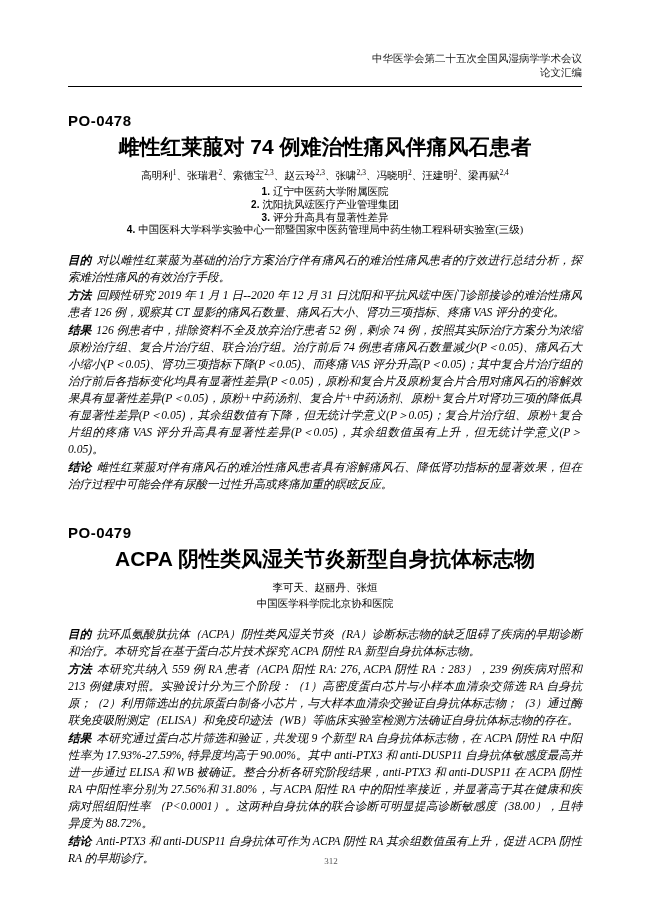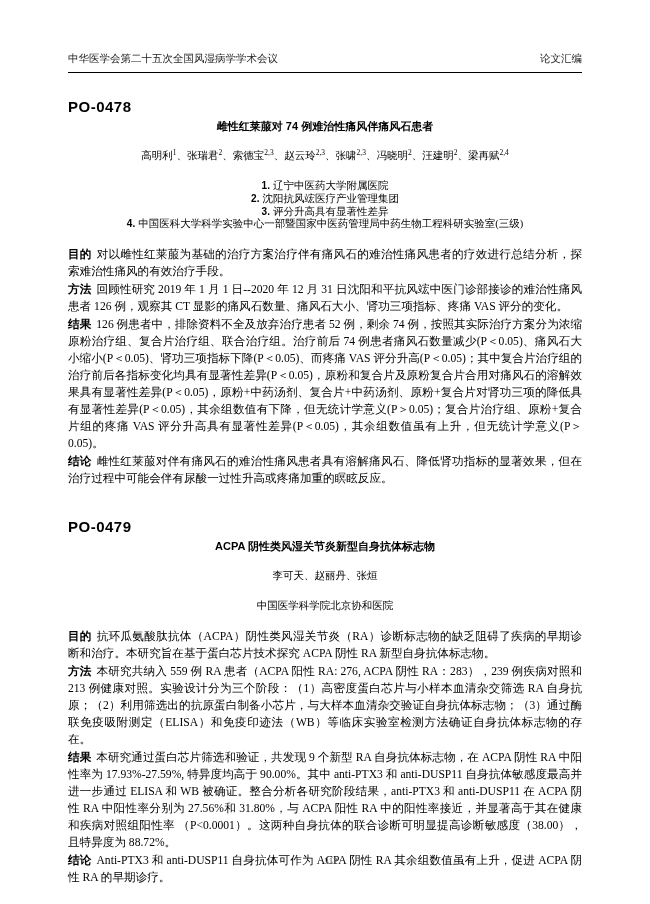--- a/index.html
+++ b/index.html
@@ -8,42 +8,42 @@
     font-family:"Liberation Serif","DejaVu Serif",serif;
     color:#000;
     -webkit-font-smoothing:antialiased;
   }
   .page{position:relative;width:650px;height:904px;overflow:hidden;}
   .content{padding:52px 68px 0 68px;}
 
   .header{
     display:flex;justify-content:space-between;align-items:flex-end;
     font-size:10.5px;color:#1a1a1a;
-    padding-bottom:6px;border-bottom:1.5px solid #000;
+    padding-bottom:6px;border-bottom:1.5px solid #000;flex-direction:column;
   }
 
   .po-number{
     font-family:"Liberation Sans","DejaVu Sans",sans-serif;
     font-size:15px;letter-spacing:0.5px;margin-top:25px;font-weight:bold;
   }
   .abstract-title{
     text-align:center;font-weight:bold;
     font-family:"Liberation Sans","DejaVu Sans",sans-serif;
-    font-size:11px;line-height:23px;
+    font-size:21px;line-height:23px;margin-top:6px;
   }
   .authors{
     text-align:center;font-size:10.5px;margin-top:11px;line-height:13px;
   }
   .authors sup{font-size:7.5px;vertical-align:super;line-height:0;}
-  .affiliations{text-align:center;font-size:10.5px;line-height:12.8px;margin-top:18px;}
+  .affiliations{text-align:center;font-size:10.5px;line-height:12.8px;margin-top:4px;}
   .affil-num{
     font-family:"Liberation Sans","DejaVu Sans",sans-serif;
     font-weight:bold;margin-right:3px;font-size:10px;
   }
-  .body-text{margin-top:14px;}
+  .body-text{margin-top:14px;font-style:italic;}
   .body-text p{
     margin:0;font-size:11.6px;line-height:17px;text-align:justify;
     word-break:break-word;
   }
   .sec-label{
     font-family:"Liberation Sans","DejaVu Sans",sans-serif;
     font-weight:bold;margin-right:5px;font-size:11.6px;
   }
   .abstract+.abstract .po-number{margin-top:31px;}
 

